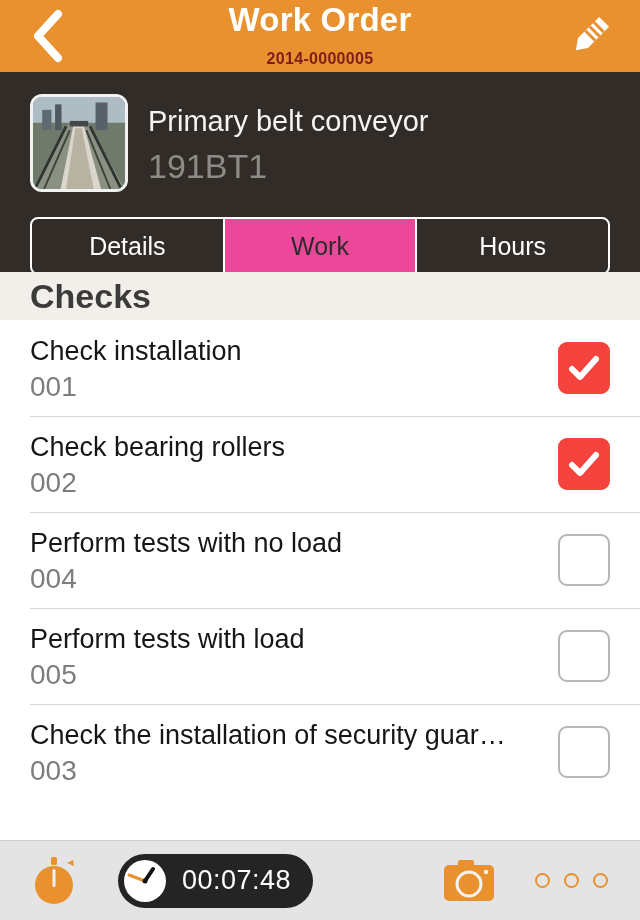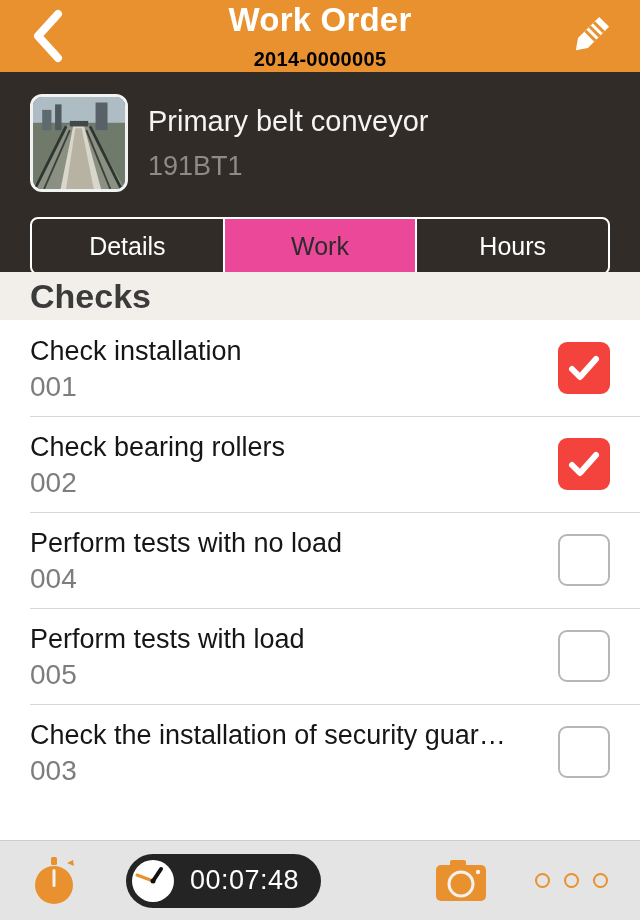--- a/index.html
+++ b/index.html
@@ -45,22 +45,22 @@
     pointer-events: none;
   }
   .nav-title {
     color: #ffffff;
     font-size: 33px;
     font-weight: bold;
     line-height: 38px;
     letter-spacing: .2px;
   }
   .nav-subtitle {
-    color: #000000;
-    font-size: 20px;
+    color: #7f1d1d;
+    font-size: 16px;
     line-height: 24px;
     font-weight: bold;
     letter-spacing: .3px;
     margin-top: 8px;
   }
 
   
   .asset-section {
     background: #322c28;
     flex: 0 0 auto;
@@ -88,21 +88,21 @@
     flex-direction: column;
     justify-content: center;
   }
   .asset-name {
     color: #f4f4f4;
     font-size: 29px;
     line-height: 34px;
   }
   .asset-code {
     color: #8e8a85;
-    font-size: 27px;
+    font-size: 34px;
     line-height: 32px;
     margin-top: 12px;
   }
 
   
   .segmented {
     margin-top: 22px;
     height: 58px;
     border: 2px solid #ffffff;
     border-radius: 8px;
@@ -204,21 +204,21 @@
 
   
   .toolbar {
     height: 80px;
     background: #e4e4e4;
     border-top: 1px solid #cdcdcd;
     flex: 0 0 auto;
     display: flex;
     align-items: center;
     padding: 0 26px;
-    gap: 12px;
+    gap: 4px;
   }
   .tb-stopwatch {
     width: 56px; height: 56px;
     display: flex; align-items: center; justify-content: center;
     cursor: pointer;
     flex: 0 0 auto;
   }
   .timer-pill {
     margin-left: 32px;
     height: 54px;

